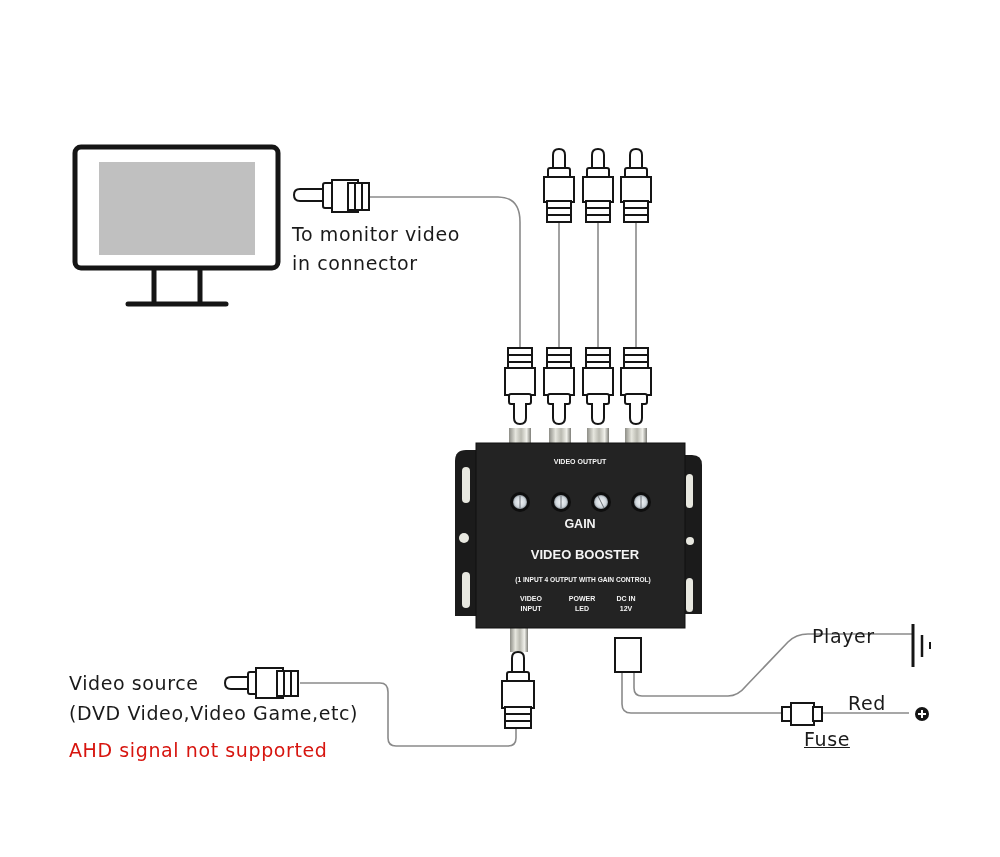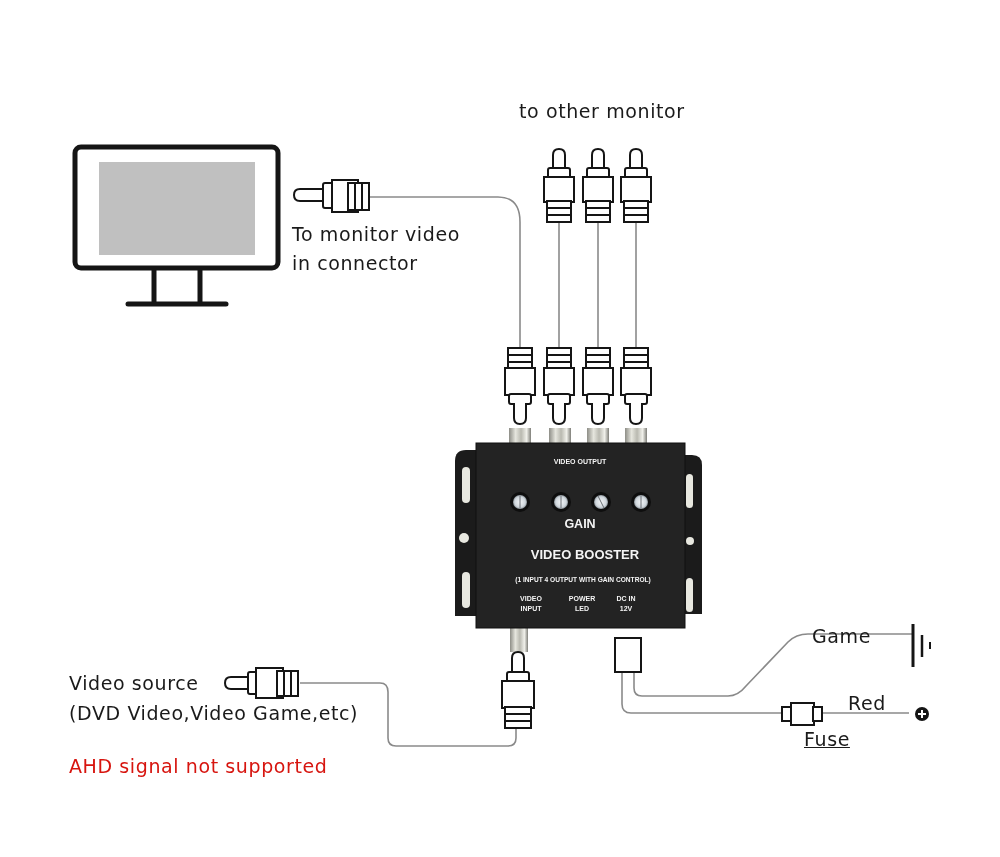--- a/index.html
+++ b/index.html
@@ -207,22 +207,21 @@
   </g>
 
   <g>
     <circle cx="922" cy="714" r="7" fill="#151515"></circle>
     <line x1="918" y1="714" x2="926" y2="714" stroke="#fff" stroke-width="2"></line>
     <line x1="922" y1="710" x2="922" y2="718" stroke="#fff" stroke-width="2"></line>
   </g>
 </svg>
 
 
-<div class="lbl" style="left:519px; top:97px;">to other monitor</div>
 <div class="lbl" style="left:292px; top:249px;">in connector</div>
 <div class="lbl" style="left:292px; top:220px;">To monitor video</div>
 <div class="lbl" style="left:69px; top:669px;text-align:center;">Video source</div>
 <div class="lbl" style="left:69px; top:699px;">(DVD Video,Video Game,etc)</div>
-<div class="lbl red" style="left:69px; top:752px;">AHD signal not supported</div>
-<div class="lbl" style="left:812px; top:622px;">Game</div>
+<div class="lbl red" style="left:69px; top:736px;">AHD signal not supported</div>
+<div class="lbl" style="left:812px; top:622px;">Player</div>
 <div class="lbl" style="left:848px; top:689px;">Red</div>
 <div class="lbl" style="left:804px; top:725px;text-decoration:underline;">Fuse</div>
 </div>
 
 </body></html>

